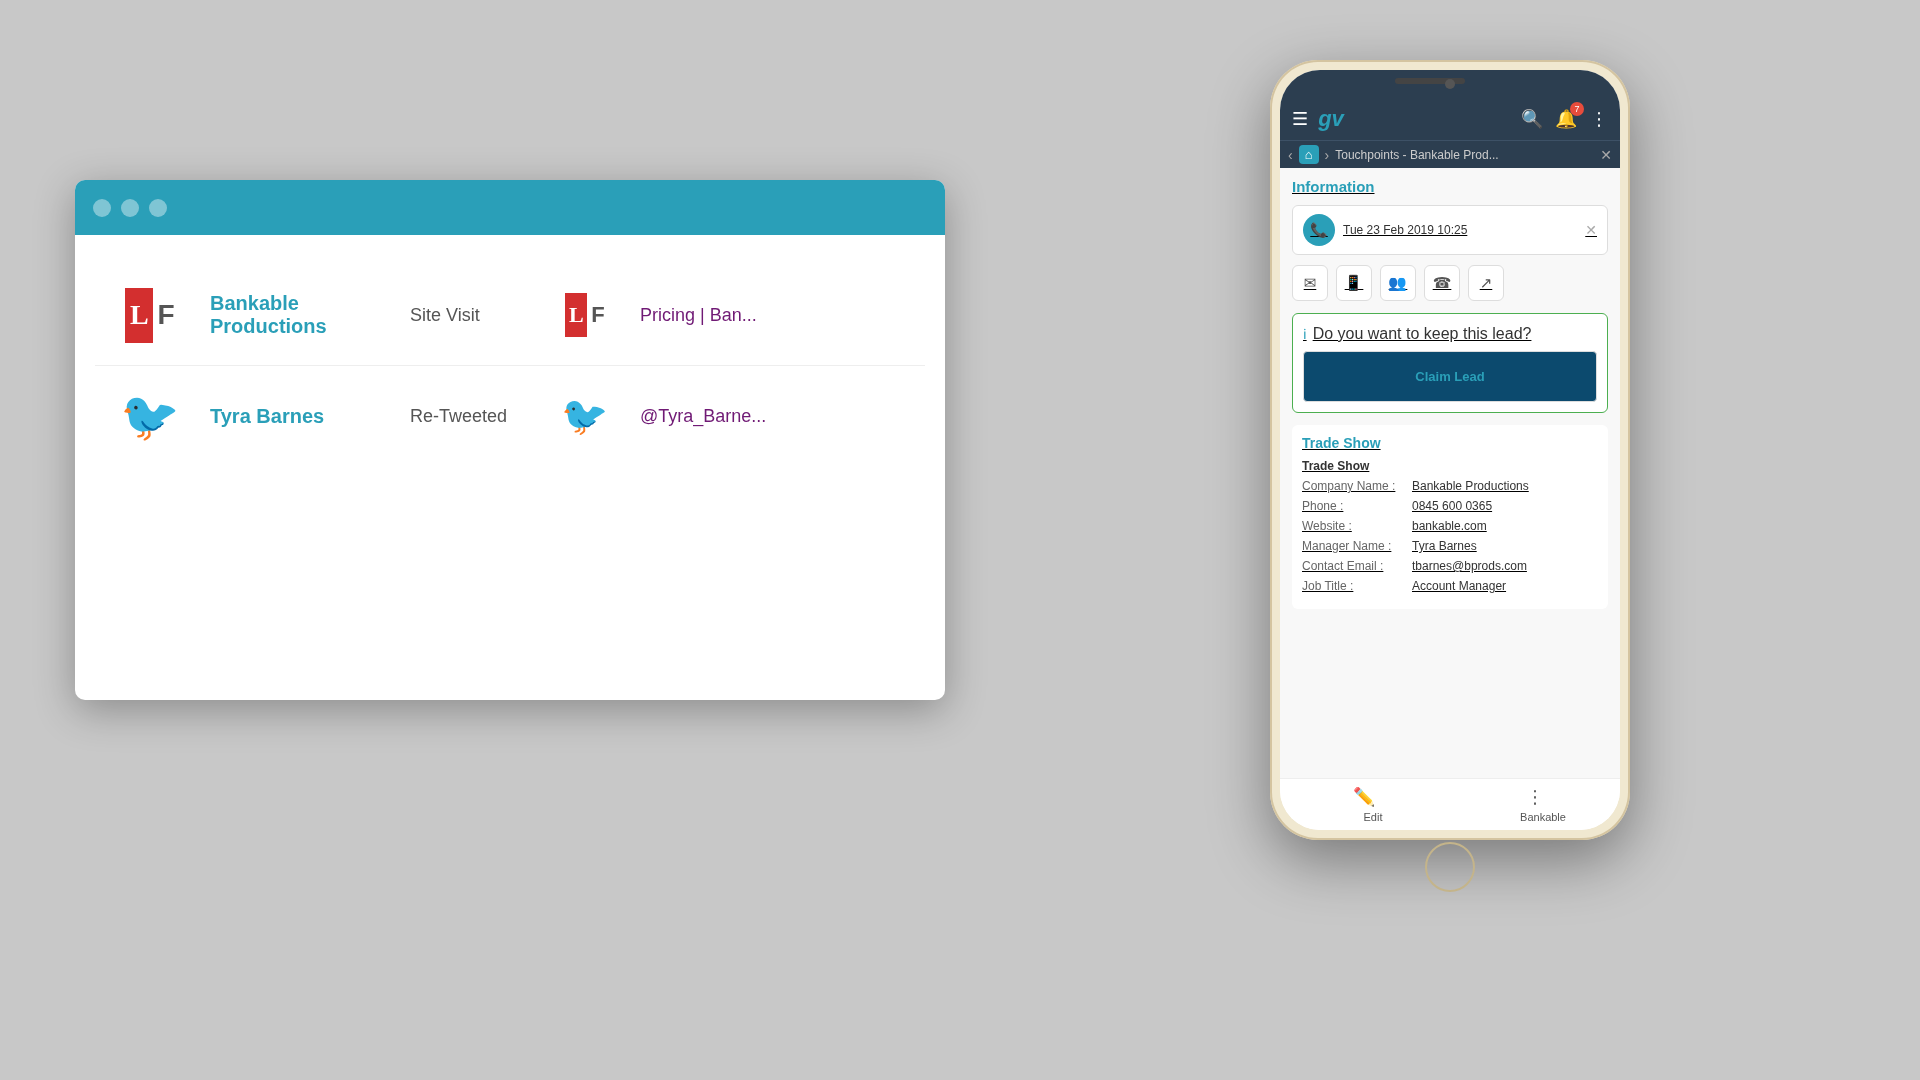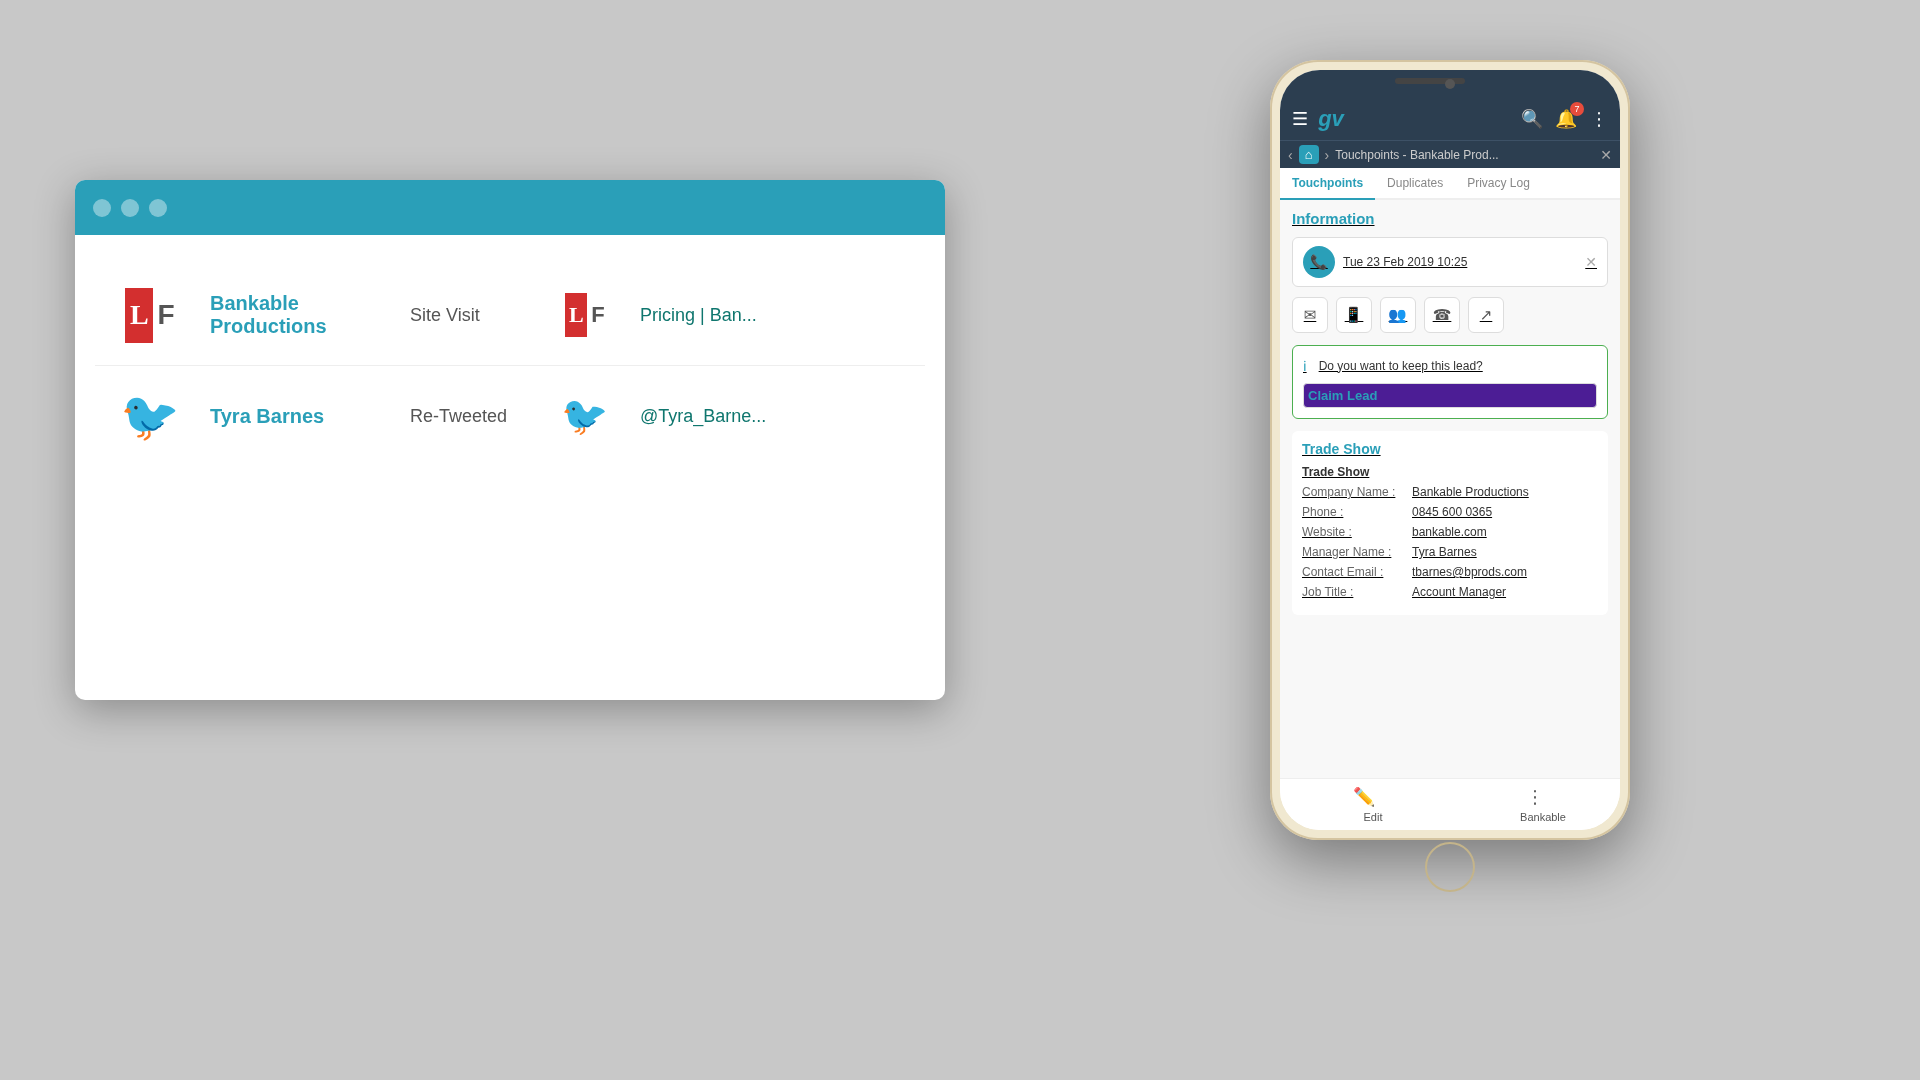--- a/index.html
+++ b/index.html
@@ -112,21 +112,21 @@
     }
     .item-logo2 {
       width: 70px;
       height: 55px;
       display: flex;
       align-items: center;
       justify-content: center;
       flex-shrink: 0;
     }
     .item-detail {
-      color: #0f766e;
+      color: #701a75;
       font-size: 18px;
       flex: 1;
     }
 
     
     .phone-wrapper {
       position: absolute;
       right: 480px;
       top: 50px;
       width: 360px;
@@ -353,31 +353,30 @@
       display: flex;
       align-items: center;
       gap: 6px;
       margin-bottom: 8px;
     }
     .info-icon {
       color: #2a9fb8;
       font-size: 14px;
     }
     .keep-lead-text {
-      font-size: 12px;
+      font-size: 16px;
       color: #333;
-      margin-left: 6px;
     }
     .claim-lead-btn {
       width: 100%;
-      background: #4c1d95;
+      background: #0c4a6e;
       border: 1px solid #ddd;
       border-radius: 4px;
-      padding: 4px;
-      text-align: left;
+      padding: 17px;
+      text-align: center;
       color: #2a9fb8;
       font-size: 13px;
       font-weight: 600;
       cursor: pointer;
     }
 
     .trade-show-section {
       background: #fff;
       border-radius: 6px;
       padding: 10px;
@@ -513,25 +512,20 @@
       </div>
 
       <div class="app-nav-bar">
         <span class="nav-arrow">‹</span>
         <span class="nav-home-icon">⌂</span>
         <span class="nav-arrow">›</span>
         <span class="nav-breadcrumb">Touchpoints - Bankable Prod...</span>
         <span class="nav-close">✕</span>
       </div>
 
-      <div class="app-tabs">
-        <div class="app-tab active">Touchpoints</div>
-        <div class="app-tab">Duplicates</div>
-        <div class="app-tab">Privacy Log</div>
-      </div>
 
       <div class="app-body">
         <div class="section-title">Information</div>
 
         <div class="call-badge">
           <div class="call-icon-circle">📞</div>
           <span class="call-date">Tue 23 Feb 2019 10:25</span>
           <span class="call-close">✕</span>
         </div>
 

